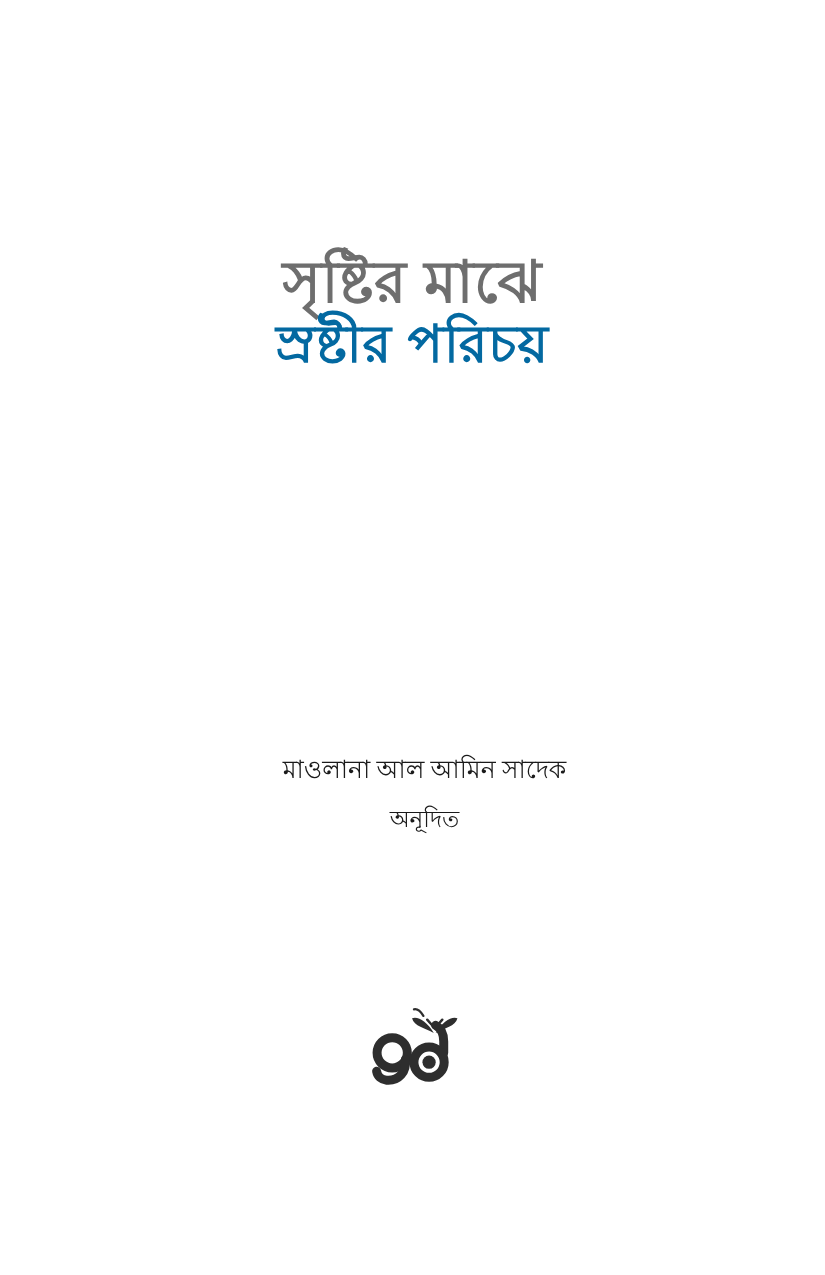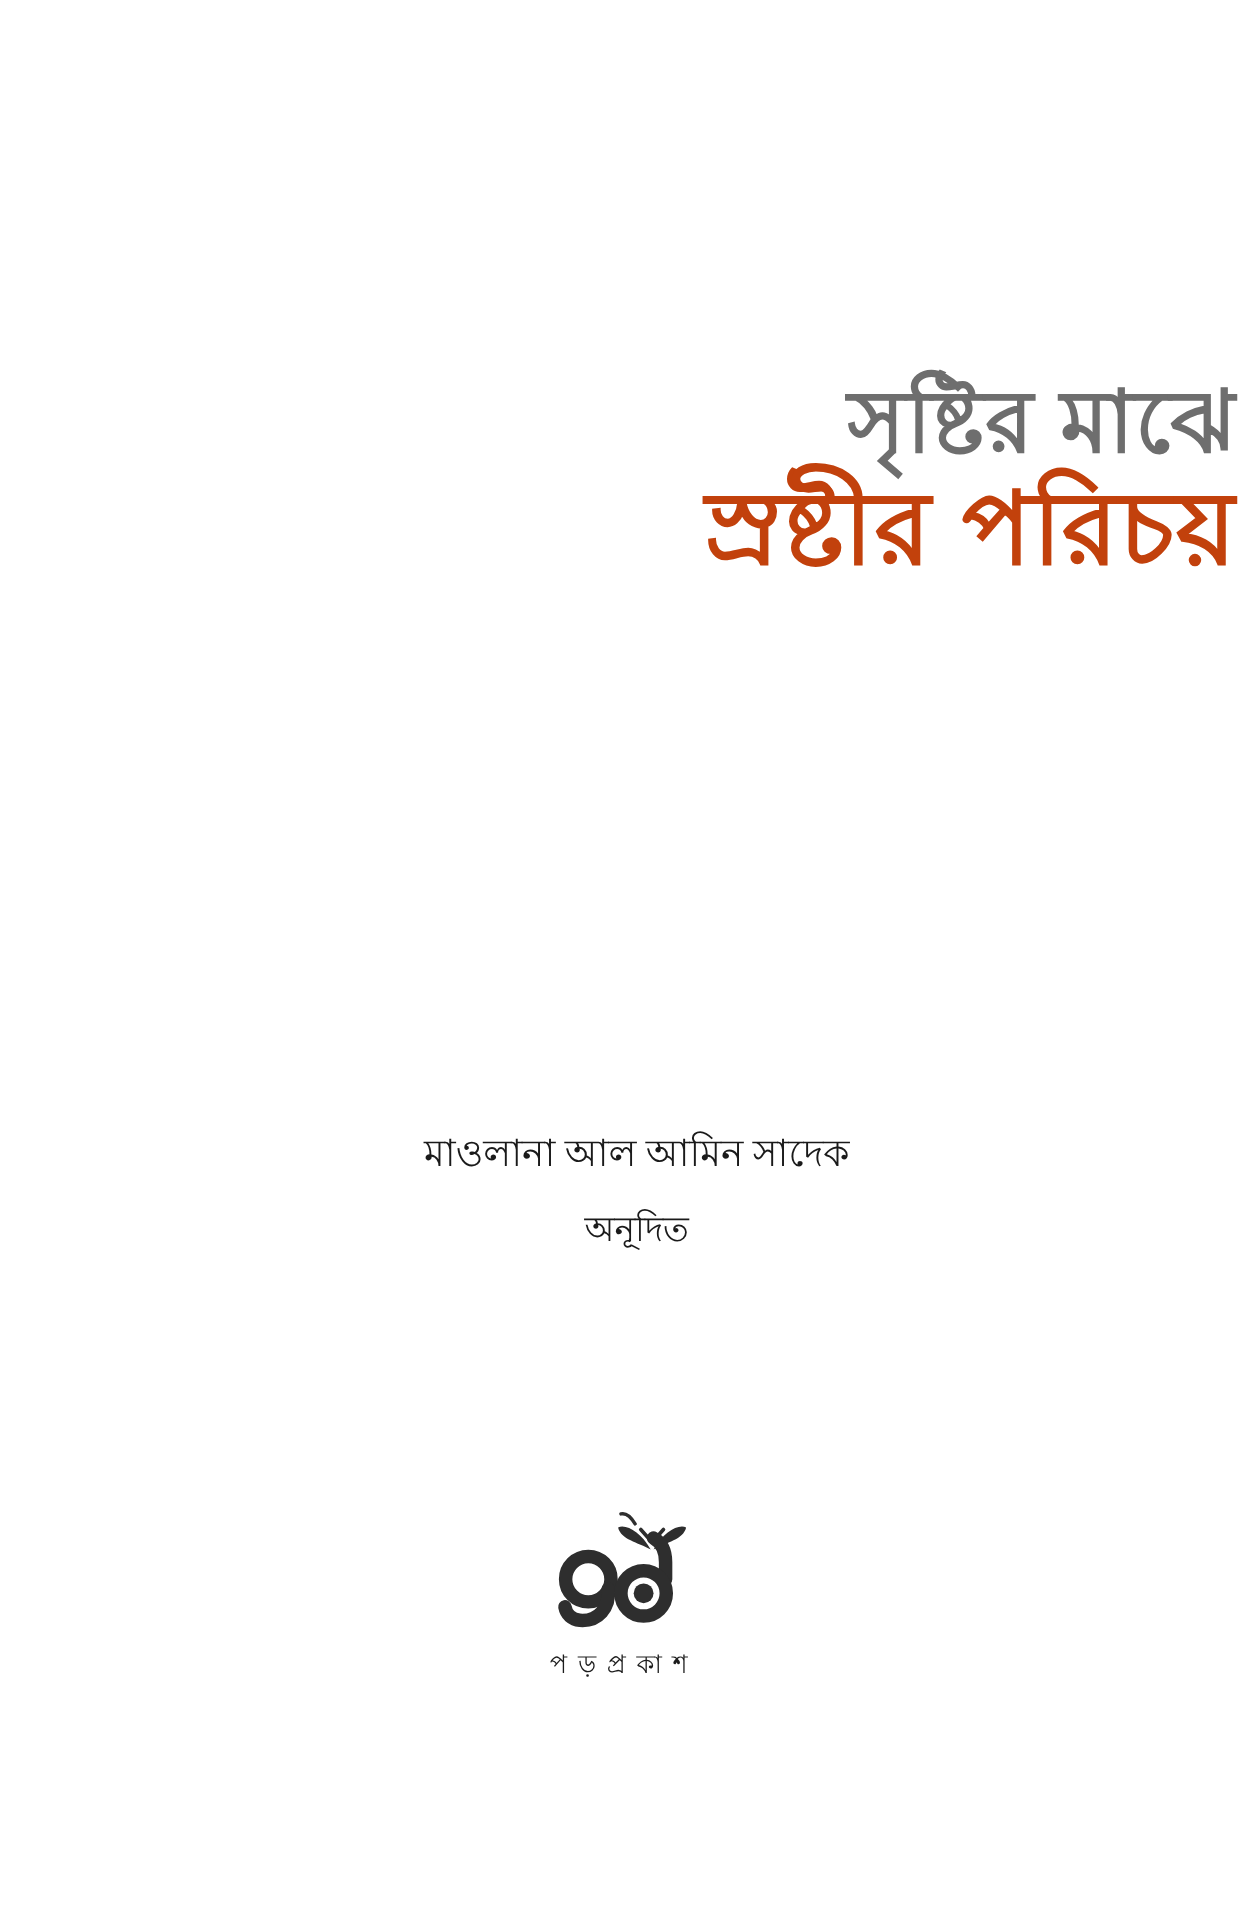--- a/index.html
+++ b/index.html
@@ -14,34 +14,34 @@
     margin: 0 auto;
     background: #ffffff;
     overflow: hidden;
     font-family: "Liberation Serif", serif;
   }
   .title-block {
     position: absolute;
     top: 248px;
     left: 0;
     width: 100%;
-    text-align: right;
+    text-align: center;
     font-family: "Liberation Sans", sans-serif;
     font-weight: bold;
   }
   .title-line1 {
     font-size: 58px;
     line-height: 1.18;
     color: #6e6e6e;
     letter-spacing: 1px;
   }
   .title-line2 {
-    font-size: 68px;
+    font-size: 52px;
     line-height: 1.1;
-    color: #c2410c;
+    color: #0369a1;
     letter-spacing: 1px;
   }
   .credits-block {
     position: absolute;
     top: 616px;
     left: 0;
     width: 100%;
     text-align: center;
     color: #1a1a1a;
   }
@@ -124,16 +124,15 @@
 
         <path d="M47,57 C48.5,70 40,80 27,79 C21.5,78.5 17.5,75 16.5,69.5" fill="none" stroke-width="9.5" stroke-linecap="round"></path>
 
         <path d="M79,21 C84.5,24 87.5,30 87.5,38 L87.5,50" fill="none" stroke-width="9.5" stroke-linecap="round"></path>
 
         <circle cx="72" cy="60" r="16" fill="none" stroke-width="9.5"></circle>
 
         <circle cx="72" cy="60" r="7" stroke="none"></circle>
       </g>
     </svg>
-    <div class="publisher-wordmark">পড়প্রকাশ</div>
   </div>
 
 </div>
 
 </body></html>

